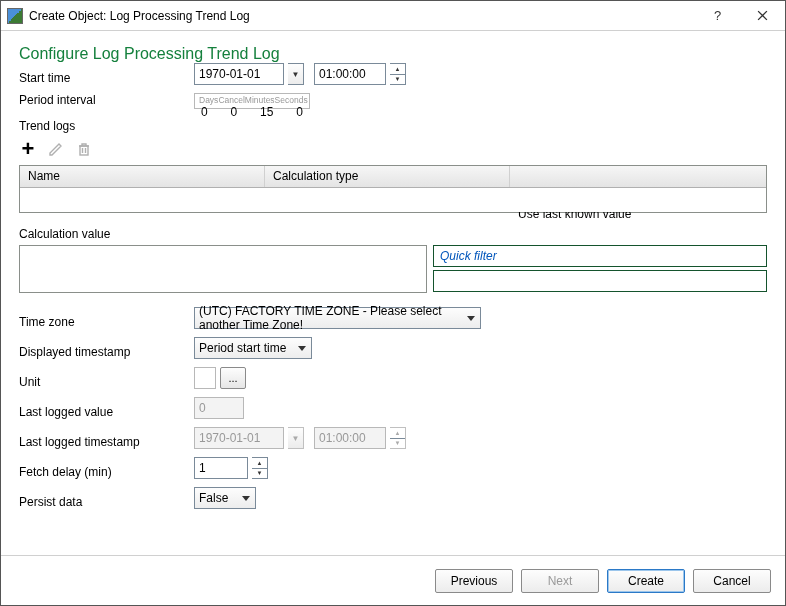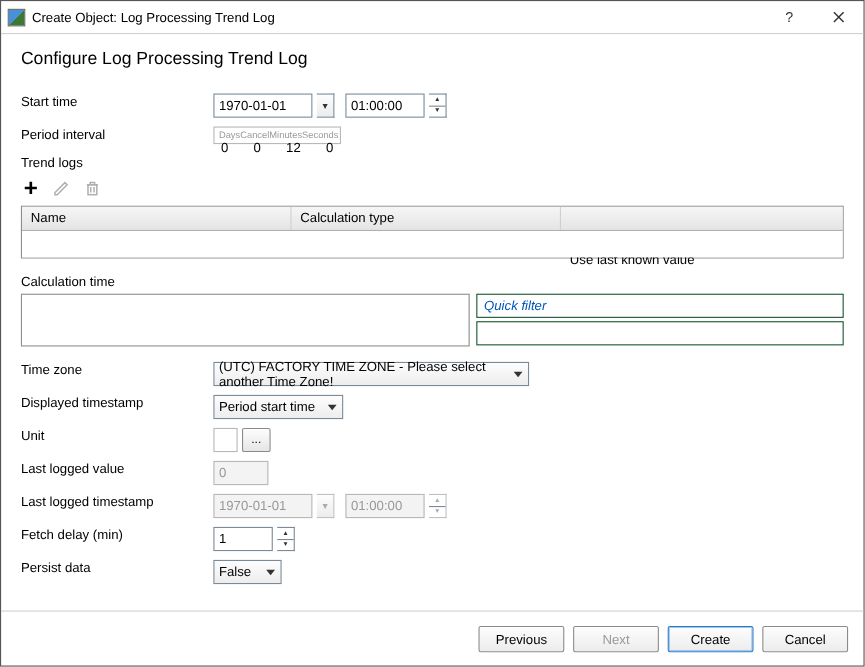--- a/index.html
+++ b/index.html
@@ -5,22 +5,22 @@
   * { box-sizing: border-box; font-family: "Segoe UI", Tahoma, sans-serif; }
   html,body { margin:0; padding:0; }
   body { background:#fff; }
   .window { width:786px; height:606px; border:1px solid #555; display:flex; flex-direction:column; background:#fff; position:relative; }
   .titlebar { height:30px; display:flex; align-items:center; border-bottom:1px solid #d0d0d0; padding:0 0 0 6px; }
   .titlebar-icon { width:16px; height:16px; margin-right:6px; background:linear-gradient(135deg,#4a90d9 0%,#4a90d9 50%,#3c7a34 50%,#3c7a34 100%); border:1px solid #666; }
   .titlebar-title { font-size:12px; color:#000; flex:0 0 auto; }
   .titlebar-spacer { flex:1; }
   .titlebar-btn { width:45px; height:29px; display:flex; align-items:center; justify-content:center; font-size:13px; color:#333; }
   .content { flex:1; padding:14px 18px 0 18px; overflow:hidden; position:relative; }
-  .page-title { color:#000000; font-size:16px; margin-bottom:22px; }
-  .row { display:flex; align-items:flex-start; margin-bottom:8px; font-size:12px; color:#000; }
+  .page-title { color:#15803d; font-size:16px; }
+  .row { display:flex; align-items:flex-end; margin-bottom:8px; font-size:12px; color:#000; }
   .label-col { width:175px; }
   .field-col { flex:1; display:flex; align-items:center; gap:4px; }
   .date-box, .time-box, .txt, .num, .sel { height:22px; border:1px solid #7a8a99; background:#fff; font-size:12px; padding:0 4px; display:flex; align-items:center; position:relative; }
   .date-box { width:90px; }
   .time-box { width:72px; }
   .spin-btn { width:16px; height:22px; border:1px solid #7a8a99; border-left:none; display:flex; flex-direction:column; }
   .spin-btn div { flex:1; display:flex; align-items:center; justify-content:center; font-size:6px; color:#333; border-bottom:1px solid #7a8a99; }
   .spin-btn div:last-child { border-bottom:none; }
   .dd-btn { width:16px; height:22px; border:1px solid #7a8a99; border-left:none; background:linear-gradient(#fdfdfd,#ececec); display:flex; align-items:center; justify-content:center; font-size:8px; color:#333; }
   .period-block { border:1px solid #b8b8b8; width:116px; height:16px; display:flex; flex-direction:column; font-size:9px; color:#888; padding:1px 4px 0 4px; }
@@ -94,21 +94,21 @@
         <div class="period-block">
           <div class="period-head">
             <span>Days</span>
             <span>Cancel</span>
             <span>Minutes</span>
             <span>Seconds</span>
           </div>
           <div class="period-vals">
             <span>0</span>
             <span>0</span>
-            <span>12</span>
+            <span>15</span>
             <span>0</span>
           </div>
         </div>
       </div>
     </div>
 
     <div class="section-label">Trend logs</div>
     <div class="toolbar">
       <div class="tb-icon">
           <span class="plus">+</span>
@@ -127,21 +127,21 @@
     </div>
     <div class="grid">
       <div class="grid-head">
         <div class="col-name">Name</div>
         <div class="col-calc">Calculation type</div>
         <div class="col-last">Use last known value</div>
       </div>
       <div class="grid-body"></div>
     </div>
 
-    <div class="section-label" style="margin-top:14px">Calculation time</div>
+    <div class="section-label" style="margin-top:14px">Calculation value</div>
     <div class="calc-row">
       <div class="calc-left"></div>
       <div class="calc-right">
         <div class="filter-box">Quick filter</div>
         <div class="filter-box empty"></div>
       </div>
     </div>
 
     <div style="height:14px"></div>
 

